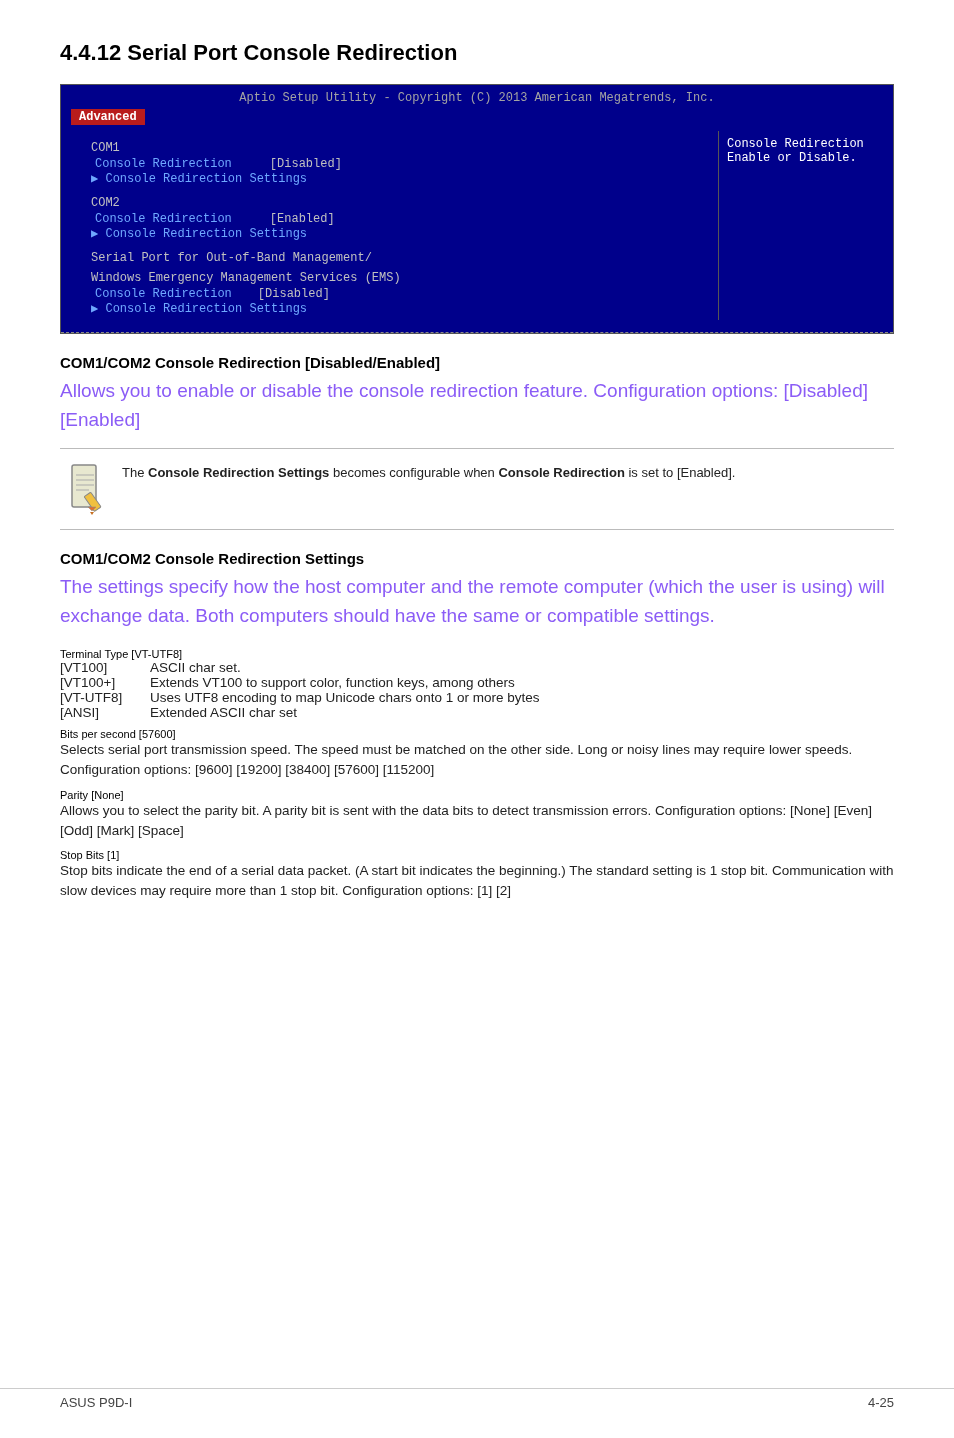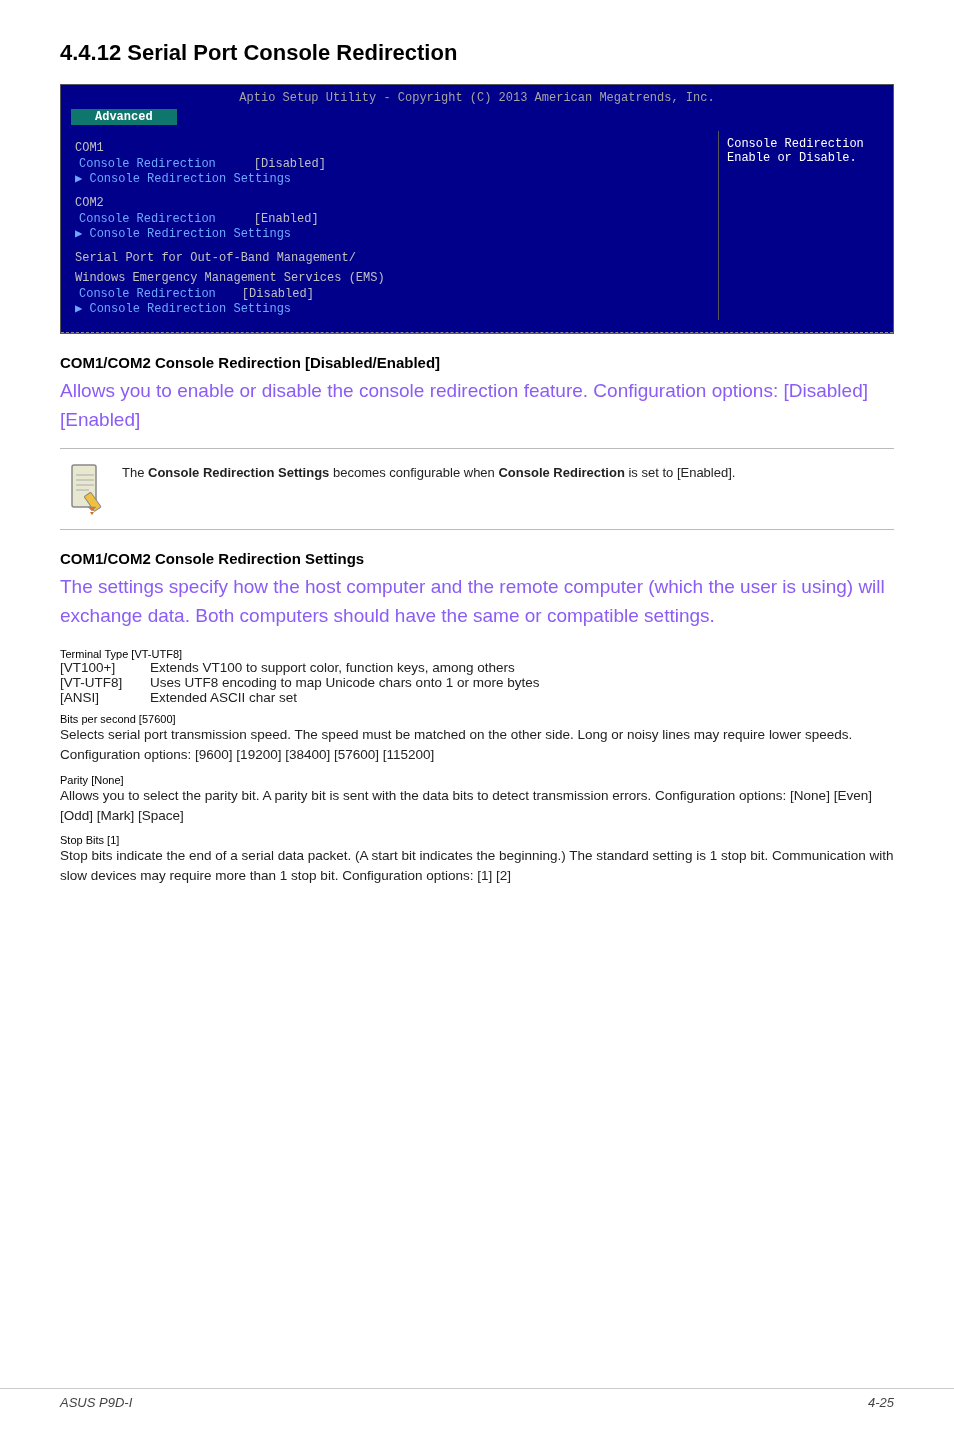--- a/index.html
+++ b/index.html
@@ -36,29 +36,29 @@
       padding: 6px 10px 2px 10px;
       text-align: center;
       font-size: 12px;
     }
     .bios-tab-bar {
       background: #00008b;
       padding: 2px 10px 0 10px;
     }
     .bios-tab {
       display: inline-block;
-      background: #0f766e;
+      background: #b91c1c;
       color: #fff;
-      padding: 1px 24px;
+      padding: 1px 8px;
       font-size: 12px;
       font-weight: bold;
     }
     .bios-body {
       display: flex;
-      padding: 6px 0 6px 0;
+      padding: 6px 0 6px 16px;
     }
     .bios-left {
       flex: 1;
       padding: 4px 14px;
       color: #c0c0c0;
     }
     .bios-right {
       width: 175px;
       padding: 6px 8px;
       color: #fff;
@@ -173,21 +173,20 @@
       bottom: 28px;
       left: 0; right: 0;
       display: flex;
       justify-content: space-between;
       padding: 0 60px;
       font-size: 13px;
       color: #444;
       border-top: 1px solid #ccc;
       background: #fff;
       width: 954px;
-      font-style: italic;
     }
     .footer-left { padding-top: 6px; }
     .footer-right { padding-top: 6px; }
   </style>
 </head>
 <body>
 
 <h1 class="page-title">4.4.12   Serial Port Console Redirection</h1>
 
 <div class="bios-screen">
@@ -255,20 +254,24 @@
   </div>
 </div>
 
 <div class="section-heading">COM1/COM2 Console Redirection Settings</div>
 <div class="section-text">The settings specify how the host computer and the remote computer (which the user is using) will exchange data. Both computers should have the same or compatible settings.</div>
 
 <div class="settings-section" id="settings-list">
 <div class="settings-item">
       <div class="settings-item-title">Terminal Type [VT-UTF8]</div>
       <div class="option-row">
+          <span class="option-key">[VT100]</span>
+          <span class="option-desc">ASCII char set.</span>
+        </div>
+      <div class="option-row">
           <span class="option-key">[VT100+]</span>
           <span class="option-desc">Extends VT100 to support color, function keys, among others</span>
         </div>
       <div class="option-row">
           <span class="option-key">[VT-UTF8]</span>
           <span class="option-desc">Uses UTF8 encoding to map Unicode chars onto 1 or more bytes</span>
         </div>
       <div class="option-row">
           <span class="option-key">[ANSI]</span>
           <span class="option-desc">Extended ASCII char set</span>

